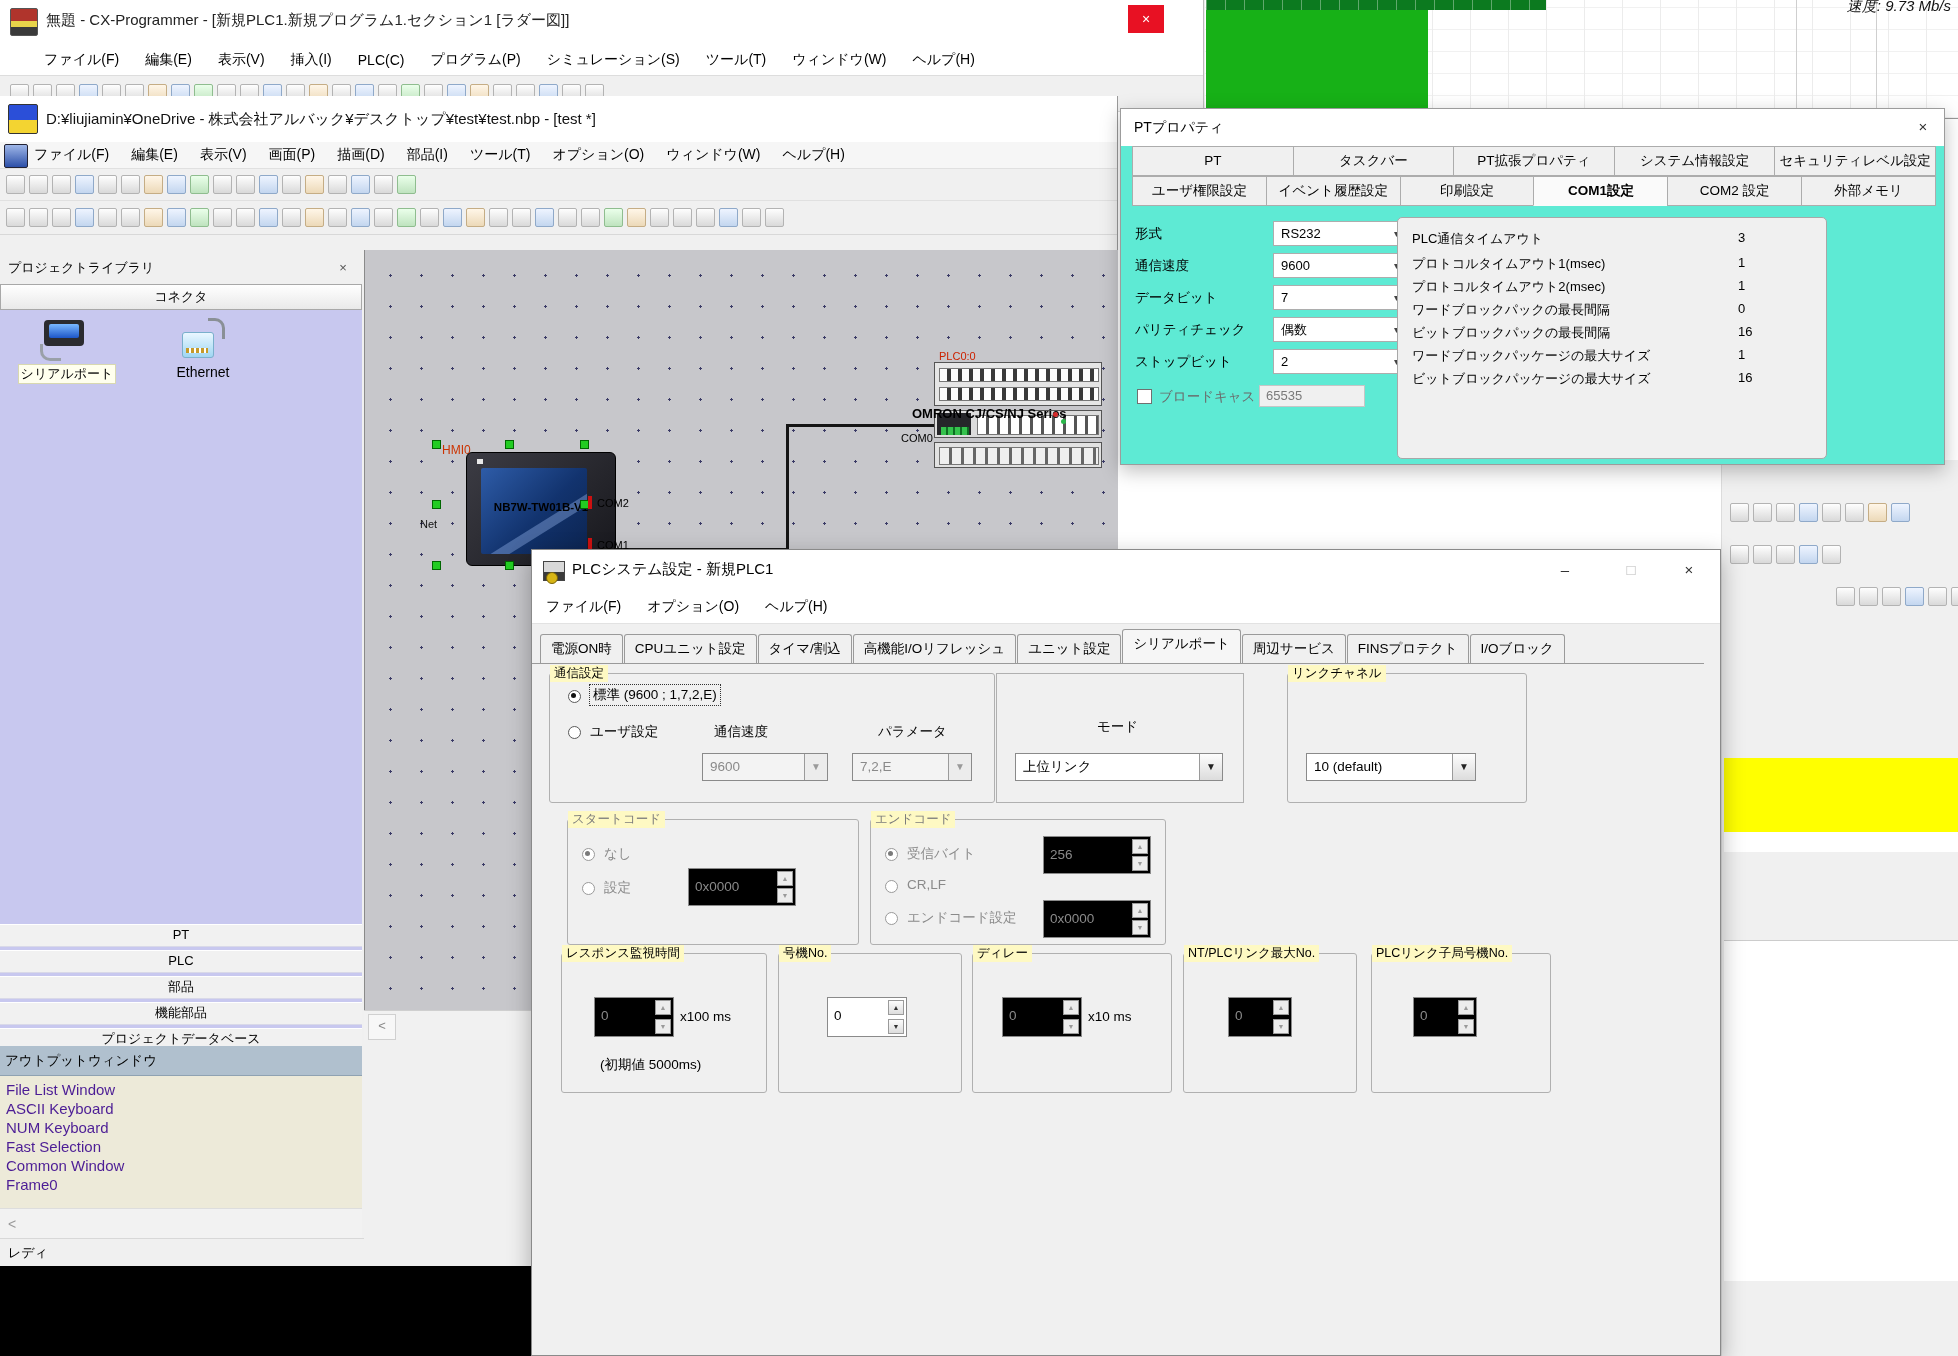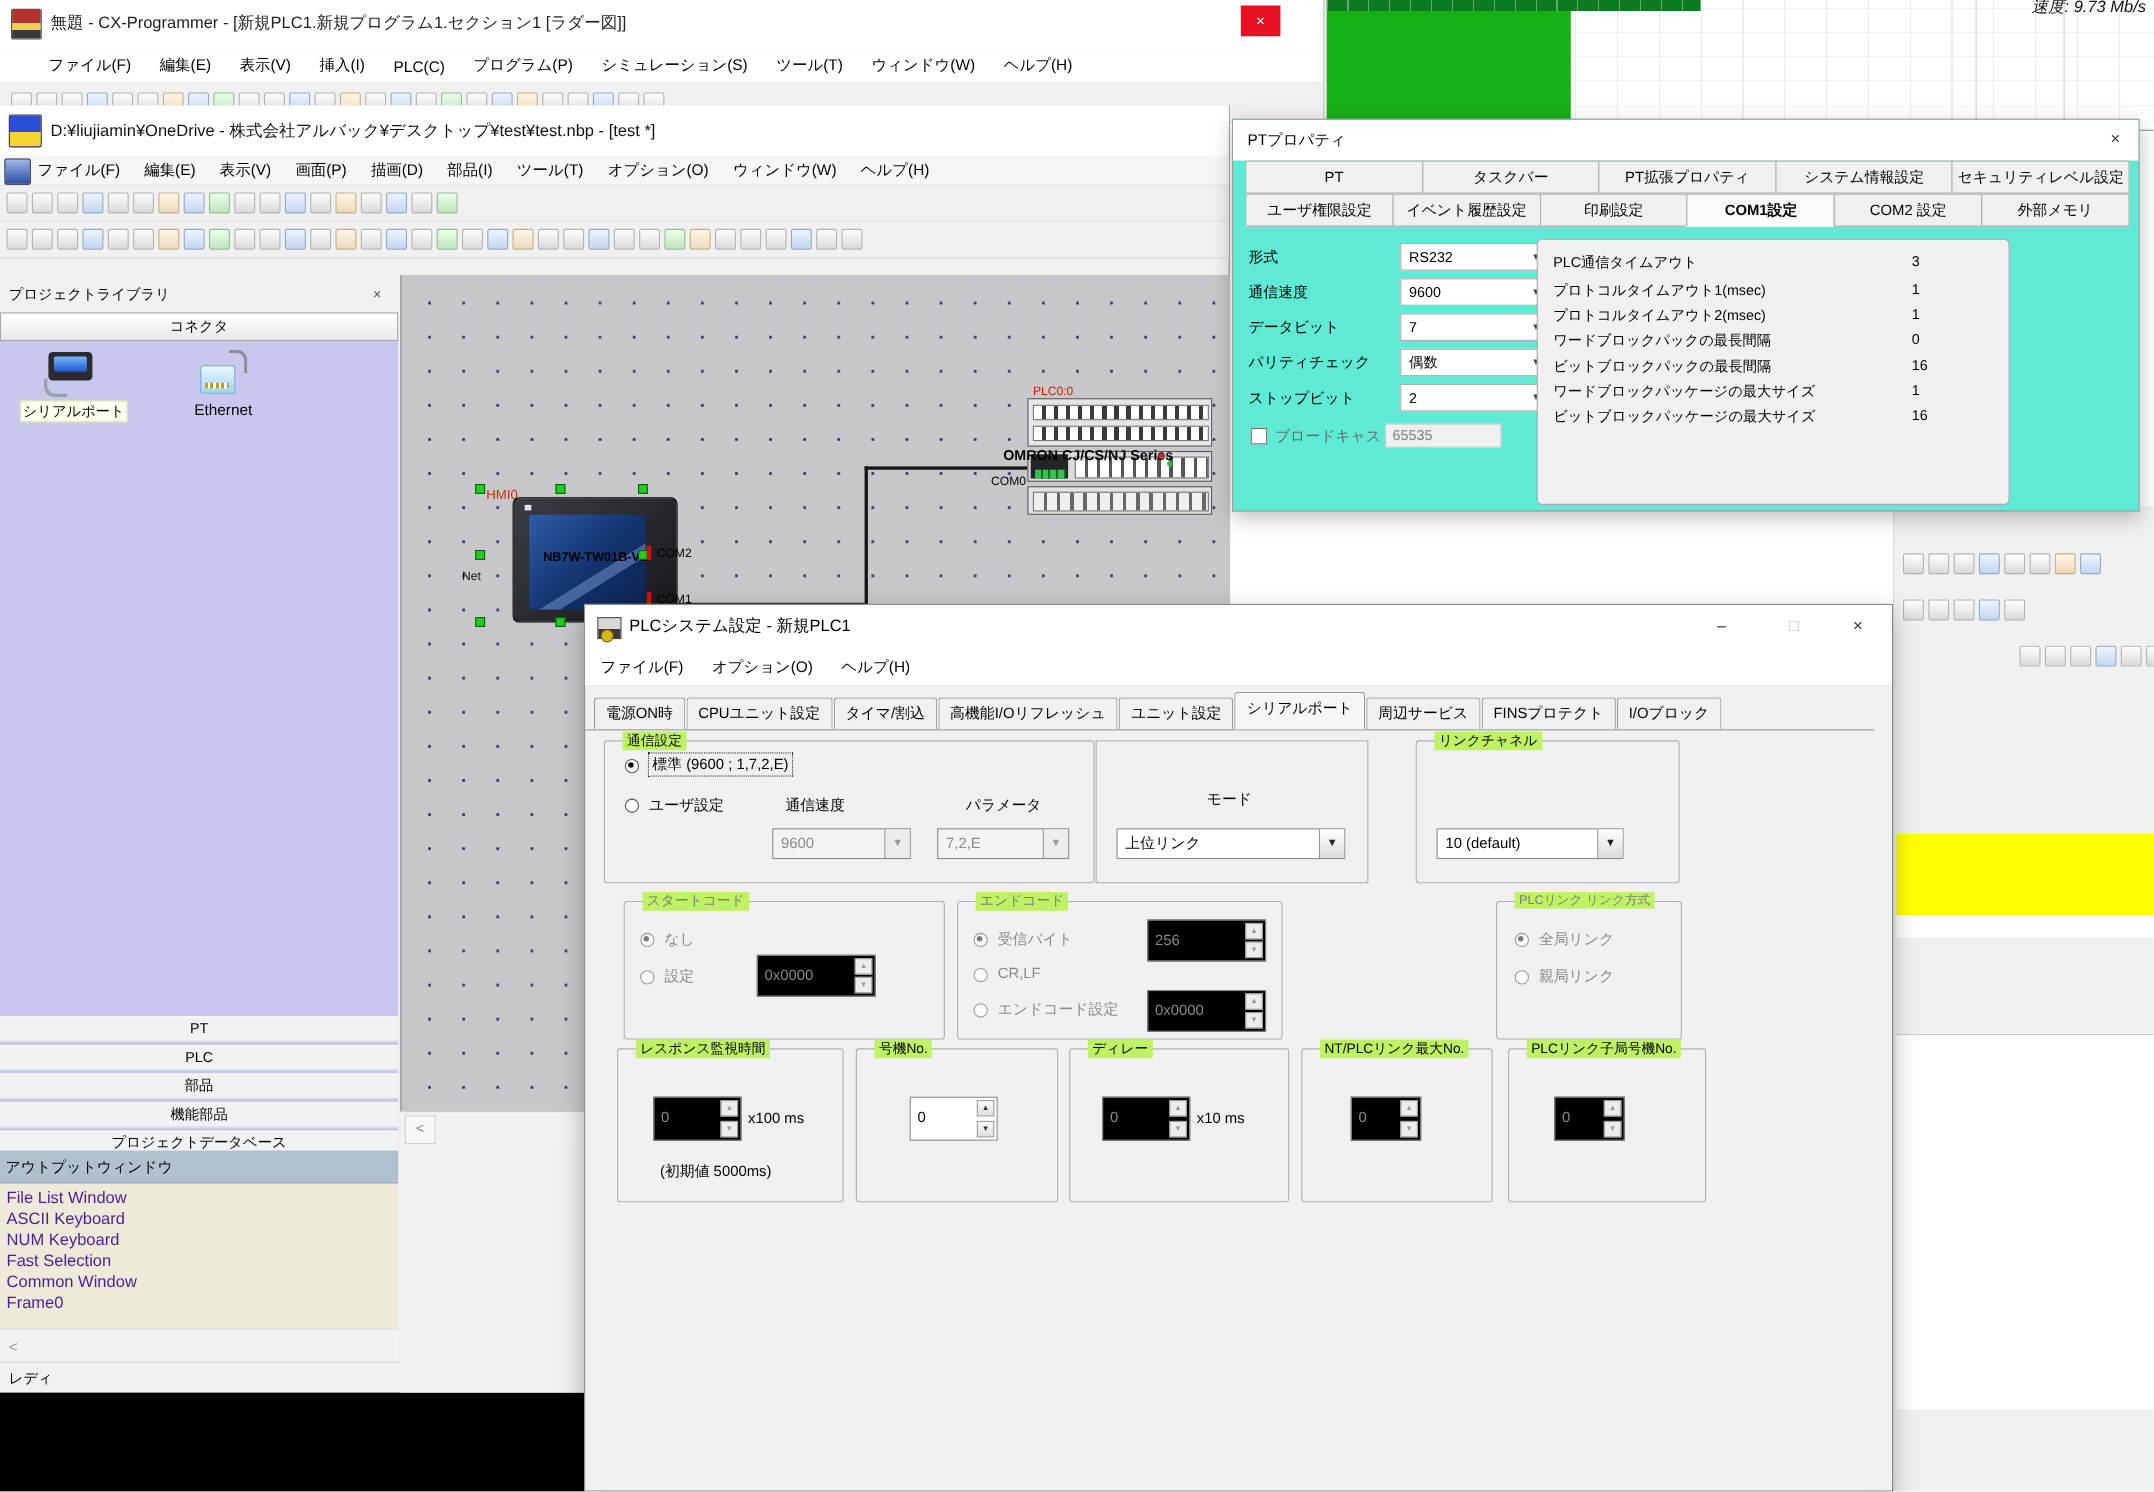--- a/index.html
+++ b/index.html
@@ -129,21 +129,21 @@
   .plc-dlgicon::after{content:"";position:absolute;left:2px;bottom:-4px;width:10px;height:10px;background:#d7b515;border-radius:50%;border:1px solid #7a6408;}
   .plc-dlgtitle{position:absolute;left:40px;top:10px;font-size:15px;}
   .plc-ctl{position:absolute;top:0;width:46px;height:40px;text-align:center;line-height:40px;font-size:15px;color:#333;}
   .plc-menubar{position:absolute;left:0;top:40px;width:100%;height:34px;background:#fff;border-bottom:1px solid #e2e2e2;display:flex;align-items:center;padding-left:14px;box-sizing:border-box;}
   .plc-menubar .mi{font-size:14px;margin-right:26px;}
   .plc-tabs{position:absolute;left:8px;top:80px;height:33px;display:flex;align-items:flex-end;}
   .plc-tab{height:28px;border:1px solid #9a9a9a;border-bottom:none;border-radius:3px 3px 0 0;background:#f0f0f0;font-size:13.5px;line-height:27px;padding:0 10px;margin-right:1px;white-space:nowrap;}
   .plc-tab.sel{height:33px;background:#f6f6f6;position:relative;z-index:2;}
   .plc-tabline{position:absolute;left:0px;top:113px;width:1172px;height:1px;background:#9a9a9a;}
   .grp{position:absolute;border:1px solid #b0b0b0;border-radius:3px;}
-  .glab{position:absolute;top:-9px;left:16px;background:#bef264;padding:0 4px;font-size:12.5px;white-space:nowrap;}
+  .glab{position:absolute;top:-9px;left:0;background:#fef9c3;padding:0 4px;font-size:12.5px;white-space:nowrap;}
   .glab.gray{color:#7c7c7c;}
   .radio{position:absolute;width:13px;height:13px;border:1px solid #5a5a5a;border-radius:50%;background:#fff;box-sizing:border-box;}
   .radio.on::after{content:"";position:absolute;left:2px;top:2px;width:5px;height:5px;background:#111;border-radius:50%;}
   .radio.dis{border-color:#9a9a9a;}
   .radio.dis.on::after{background:#7a7a7a;}
   .rlab{position:absolute;font-size:13.5px;white-space:nowrap;}
   .rlab.focus{outline:1px dotted #333;padding:1px 3px;}
   .rlab.gray{color:#8a8a8a;}
   .combo{position:absolute;background:#fff;border:1px solid #8a8a8a;box-sizing:border-box;font-size:13.5px;}
   .combo .cv{position:absolute;left:7px;top:0;line-height:26px;white-space:nowrap;}
@@ -553,27 +553,20 @@
     <div class="rlab gray" style="left:36px;top:57px;">CR,LF</div>
     <div class="radio dis" style="left:14px;top:92px;"></div>
     <div class="rlab gray" style="left:36px;top:89px;">エンドコード設定</div>
     <div class="spin dis" style="left:172px;top:80px;width:108px;height:38px;">
       <span class="sv">0x0000</span>
       <span class="sb up">▲</span>
       <span class="sb dn">▼</span>
     </div>
   </div>
 
-  <div class="grp" style="left:828px;top:269px;width:167px;height:124px;">
-    <div class="glab gray" style="font-size:11.5px;">PLCリンク リンク方式</div>
-    <div class="radio dis on" style="left:16px;top:28px;"></div>
-    <div class="rlab gray" style="left:38px;top:25px;">全局リンク</div>
-    <div class="radio dis" style="left:16px;top:62px;"></div>
-    <div class="rlab gray" style="left:38px;top:59px;">親局リンク</div>
-  </div>
 
   <div class="grp" style="left:29px;top:403px;width:204px;height:138px;">
     <div class="glab">レスポンス監視時間</div>
     <div class="spin dis" style="left:32px;top:43px;width:80px;height:40px;">
       <span class="sv">0</span>
       <span class="sb up">▲</span>
       <span class="sb dn">▼</span>
     </div>
     <div class="unit-lab" style="left:118px;top:55px;">x100 ms</div>
     <div class="unit-lab" style="left:38px;top:102px;">(初期値 5000ms)</div>

